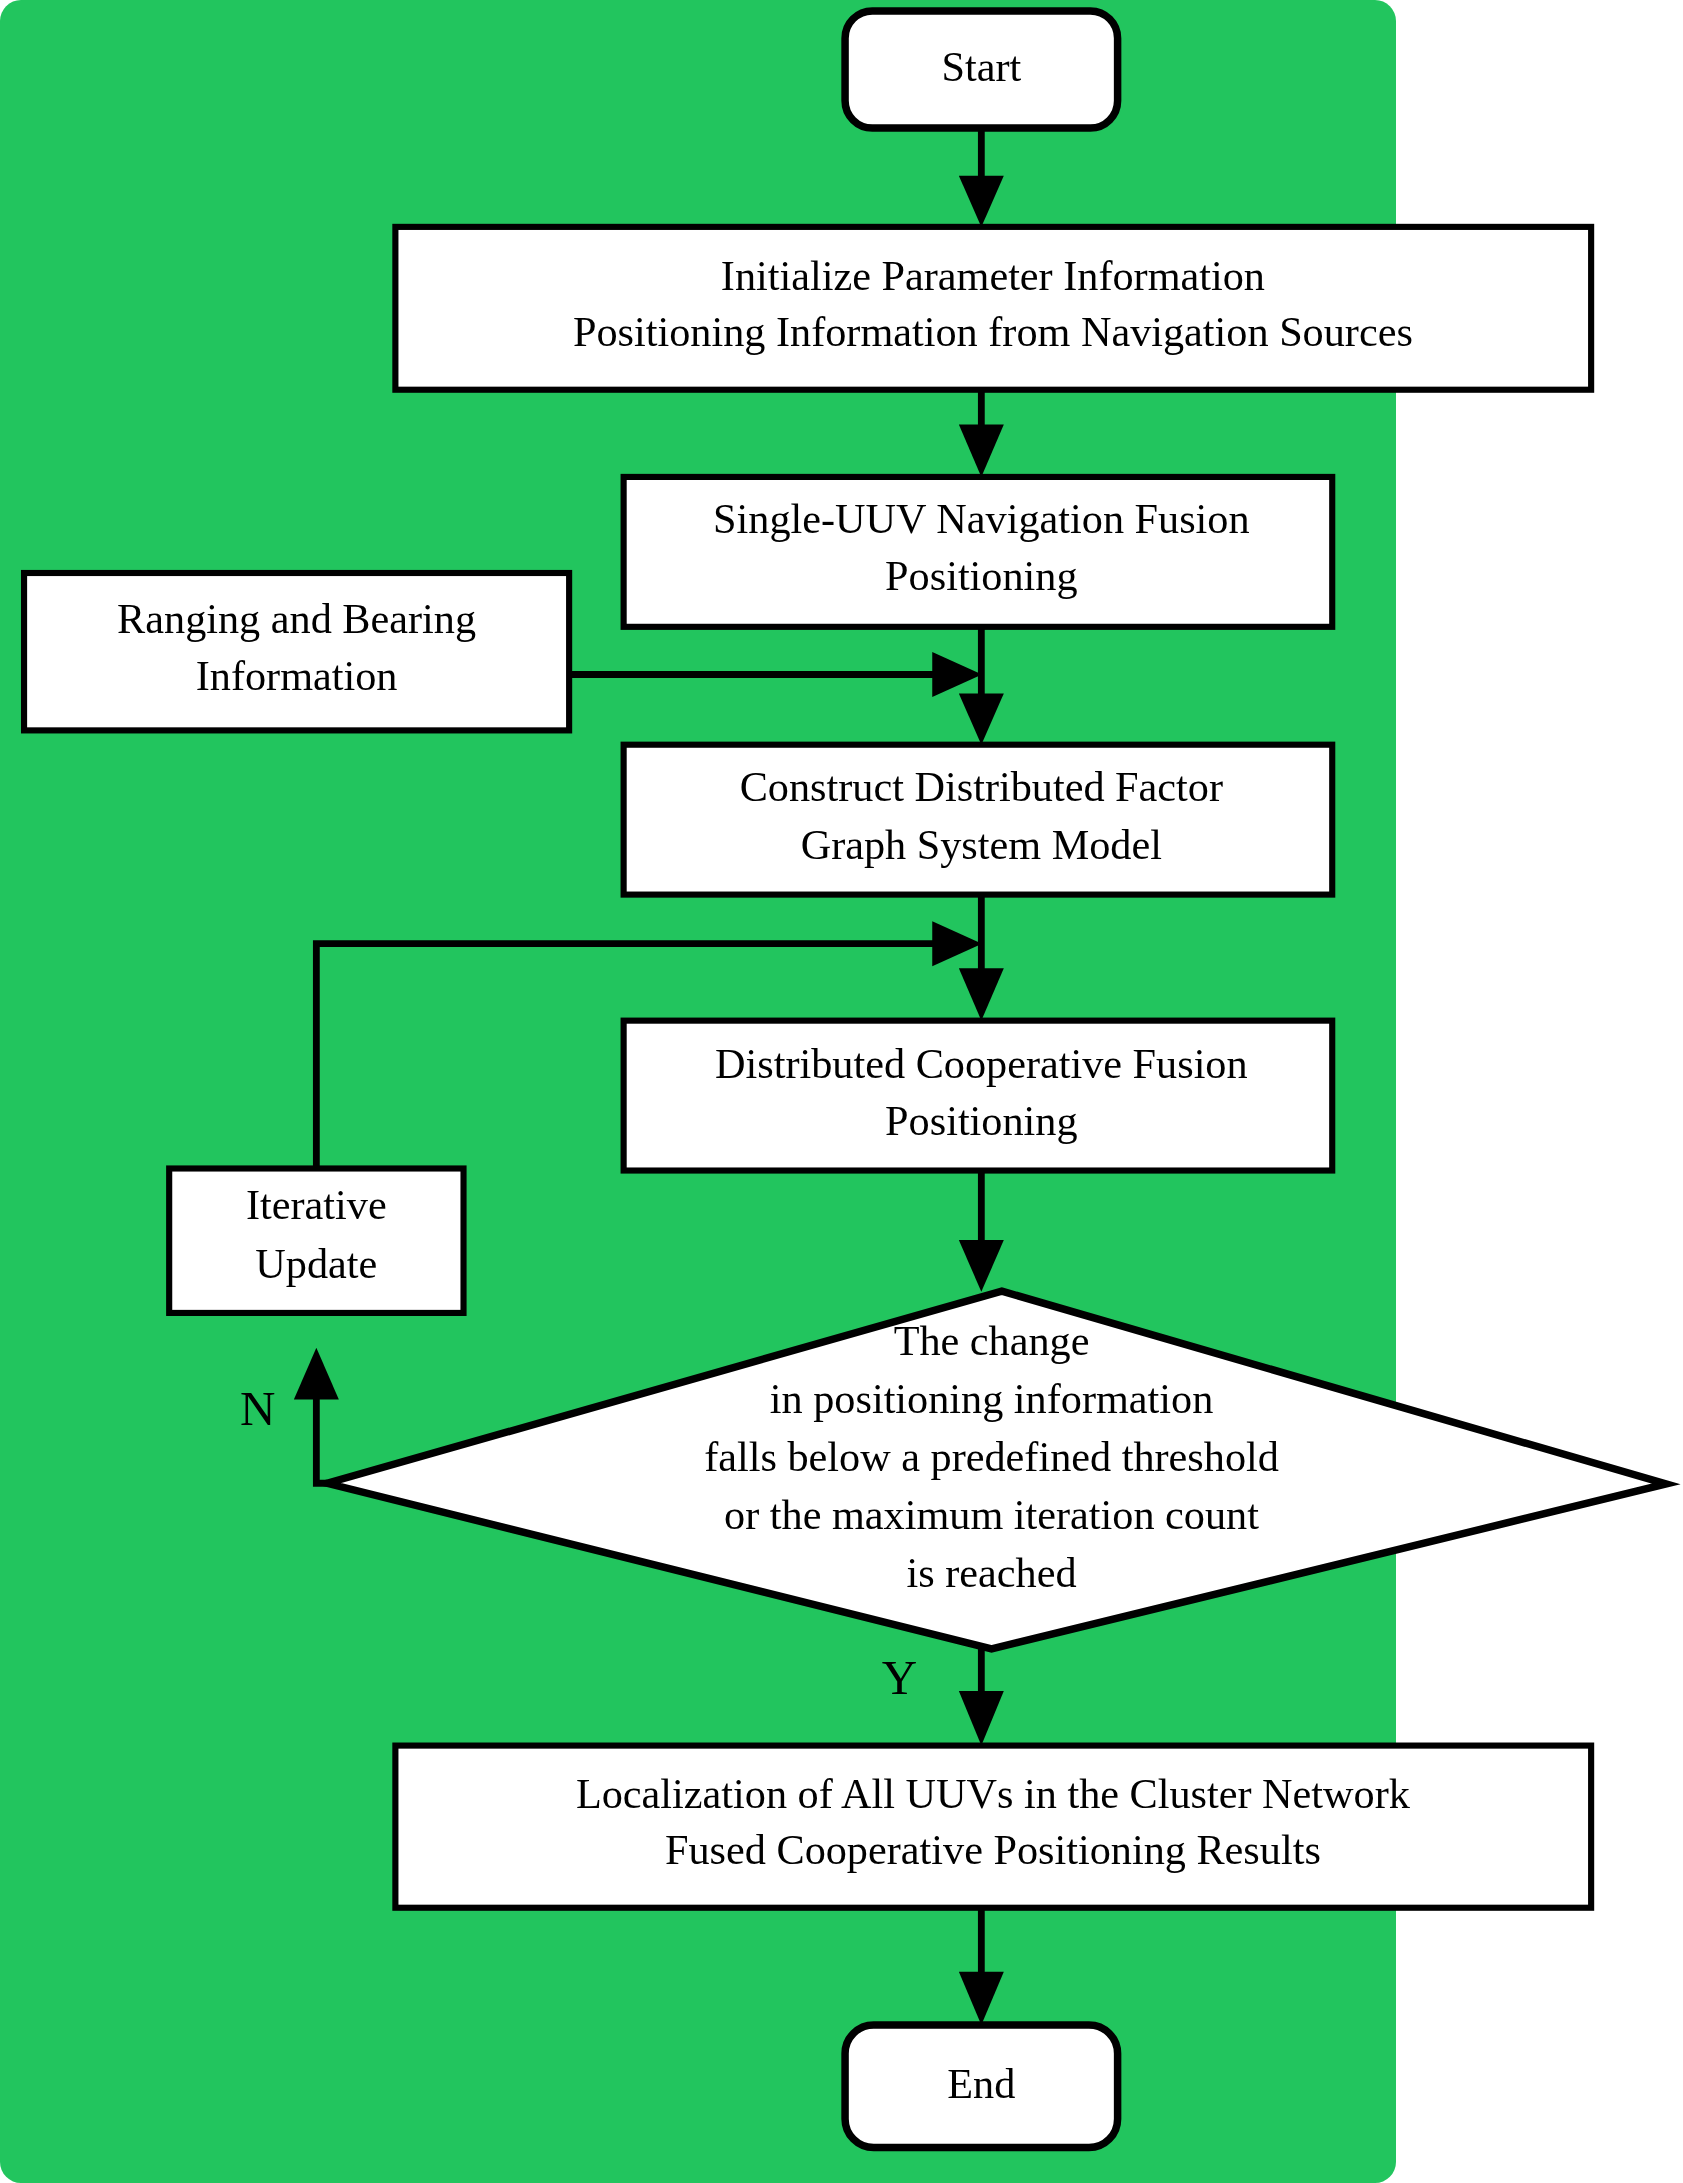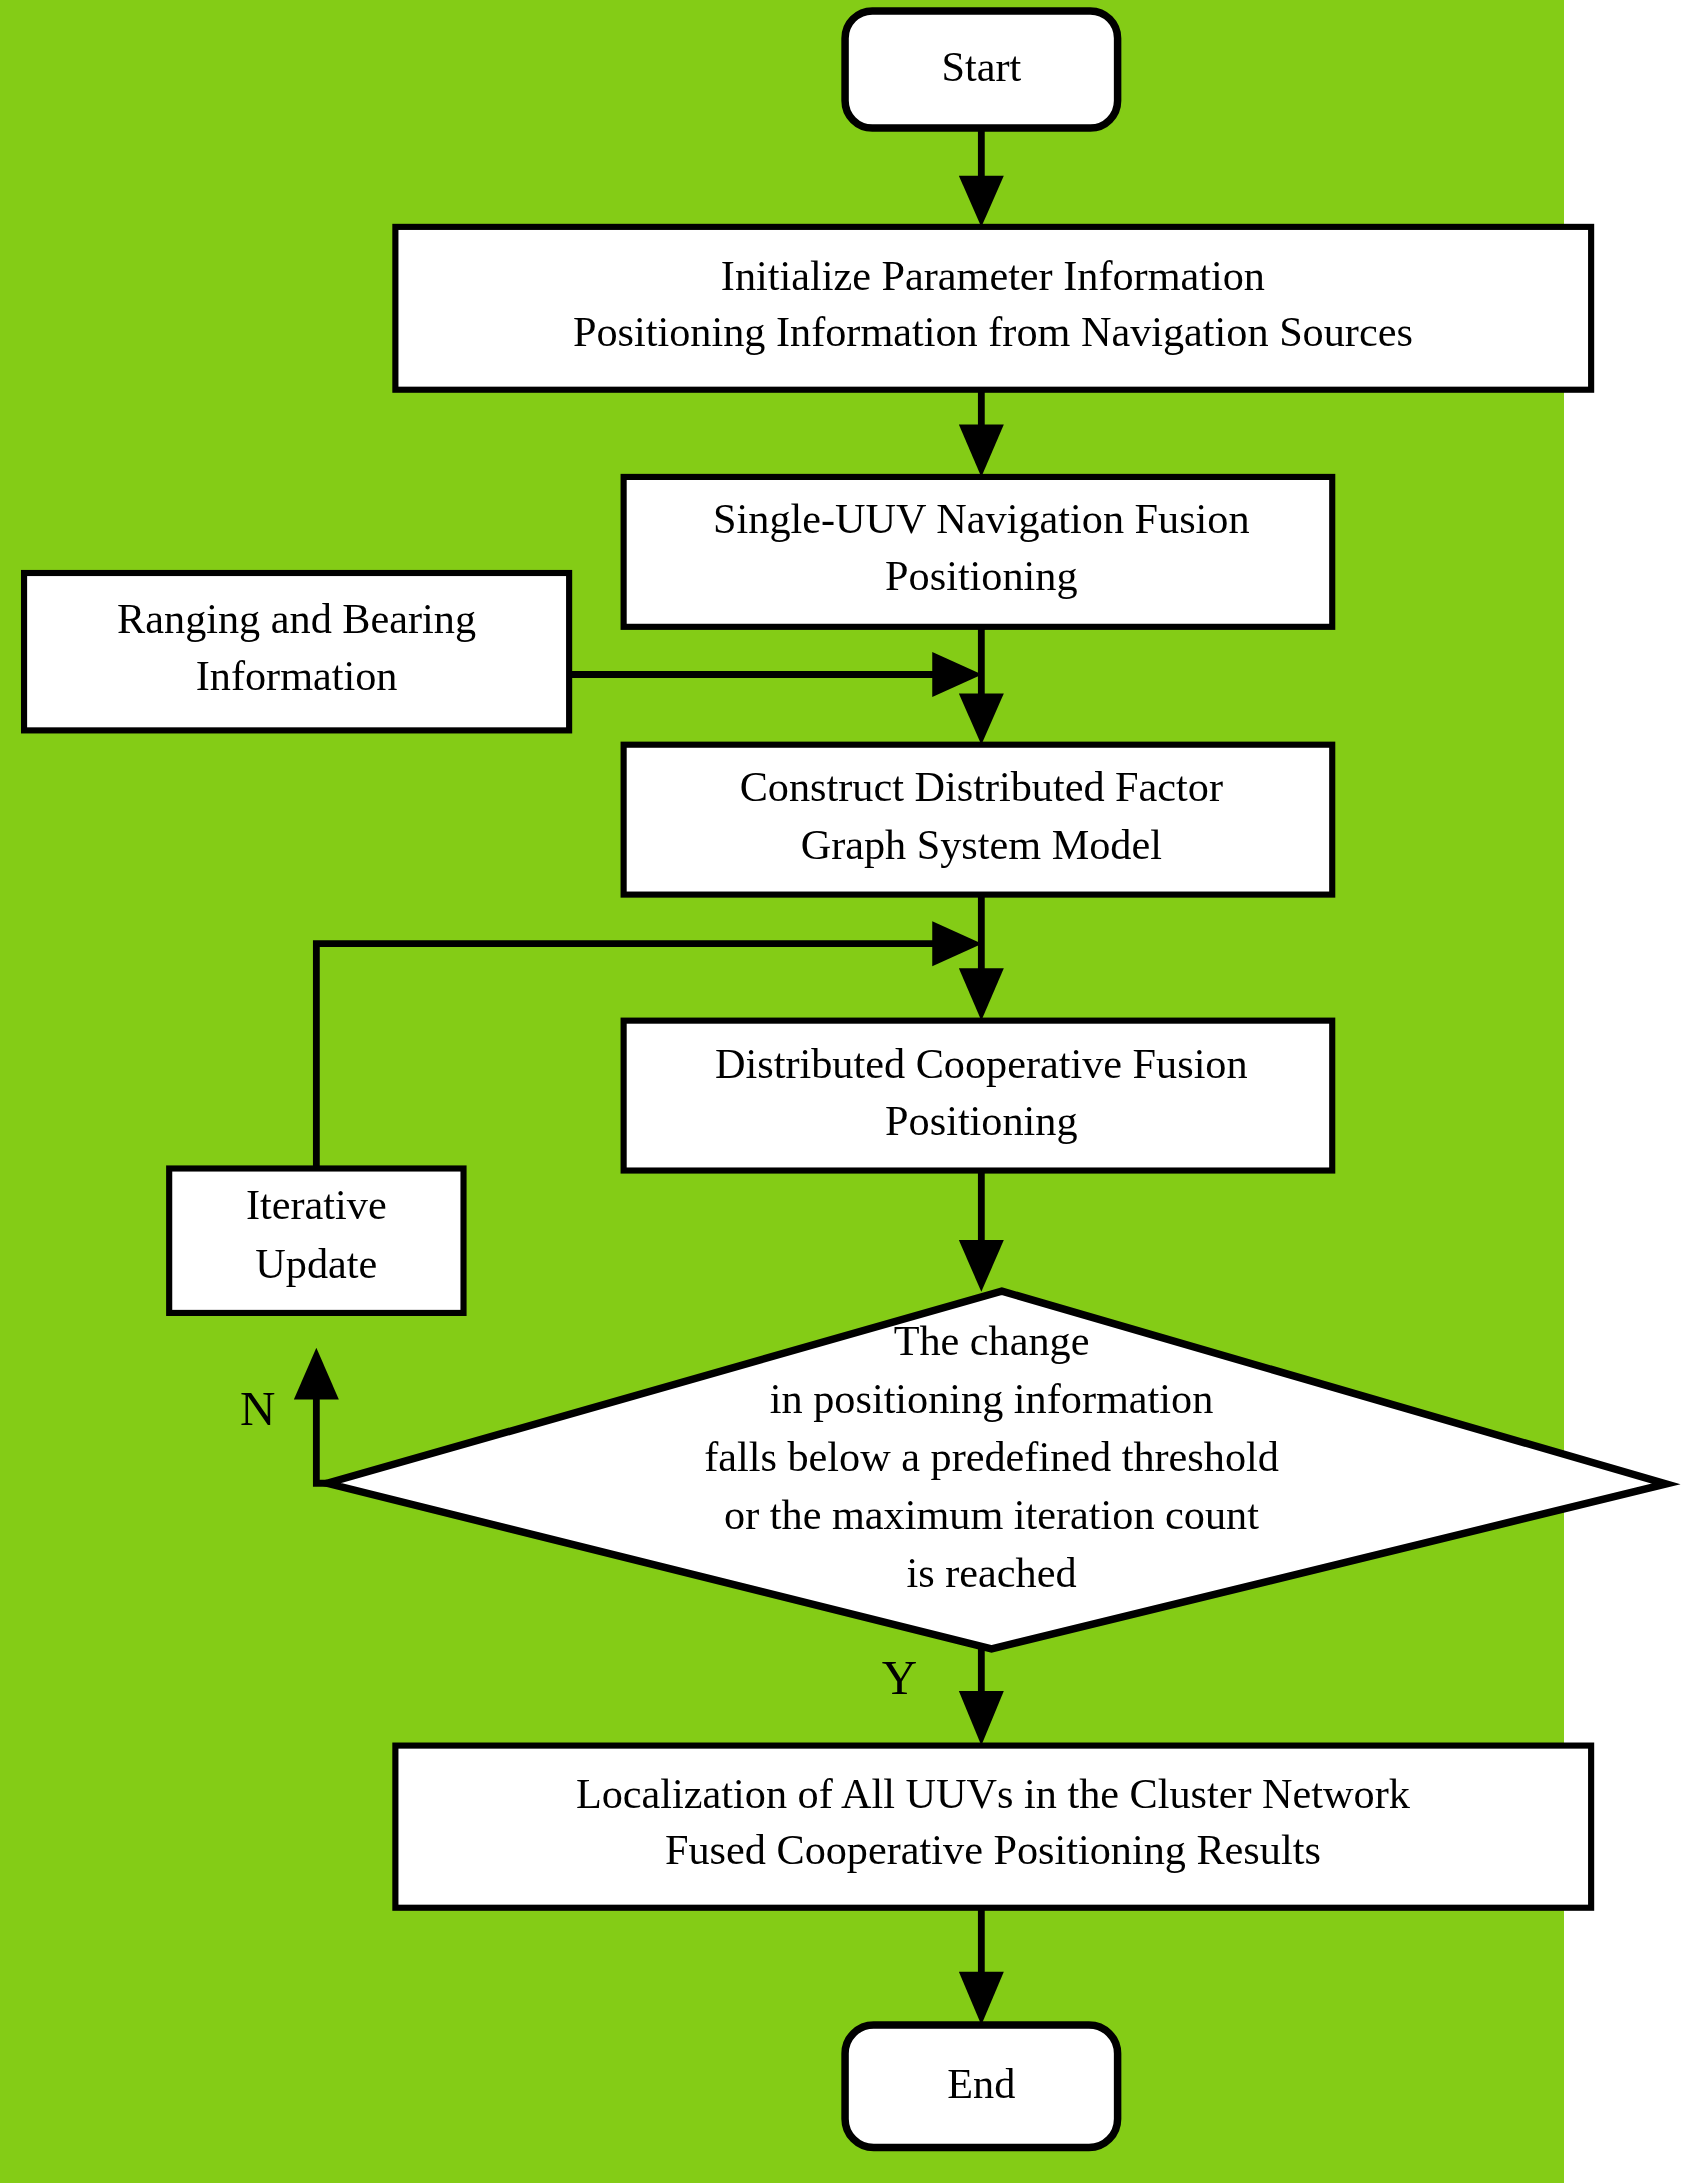--- a/index.html
+++ b/index.html
@@ -8,23 +8,24 @@
     background: #ffffff;
   }
   body {
     width: 1684px;
     height: 2183px;
     font-family: "Liberation Serif", "DejaVu Serif", serif;
     overflow: hidden;
   }
   #flowchart-root {
     position: relative;
-    width: 1564px;
+    width: 1396px;
     height: 2183px;
-    background: #84cc16;
+    background: #22c55e;
+    border-radius: 21px;
   }
   svg.chart-svg {
     display: block;
     width: 1684px;
     height: 2183px;
   }
   .node-shape {
     fill: #ffffff;
     stroke: #000000;
     stroke-width: 9;

